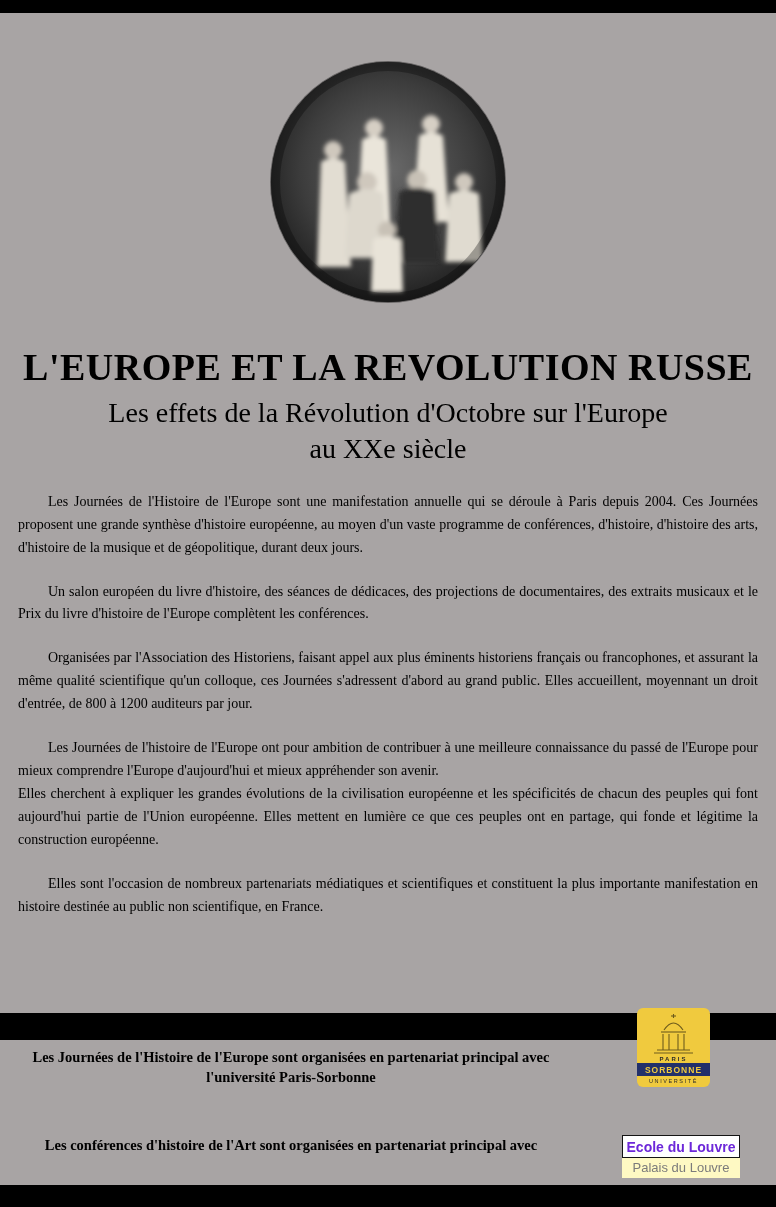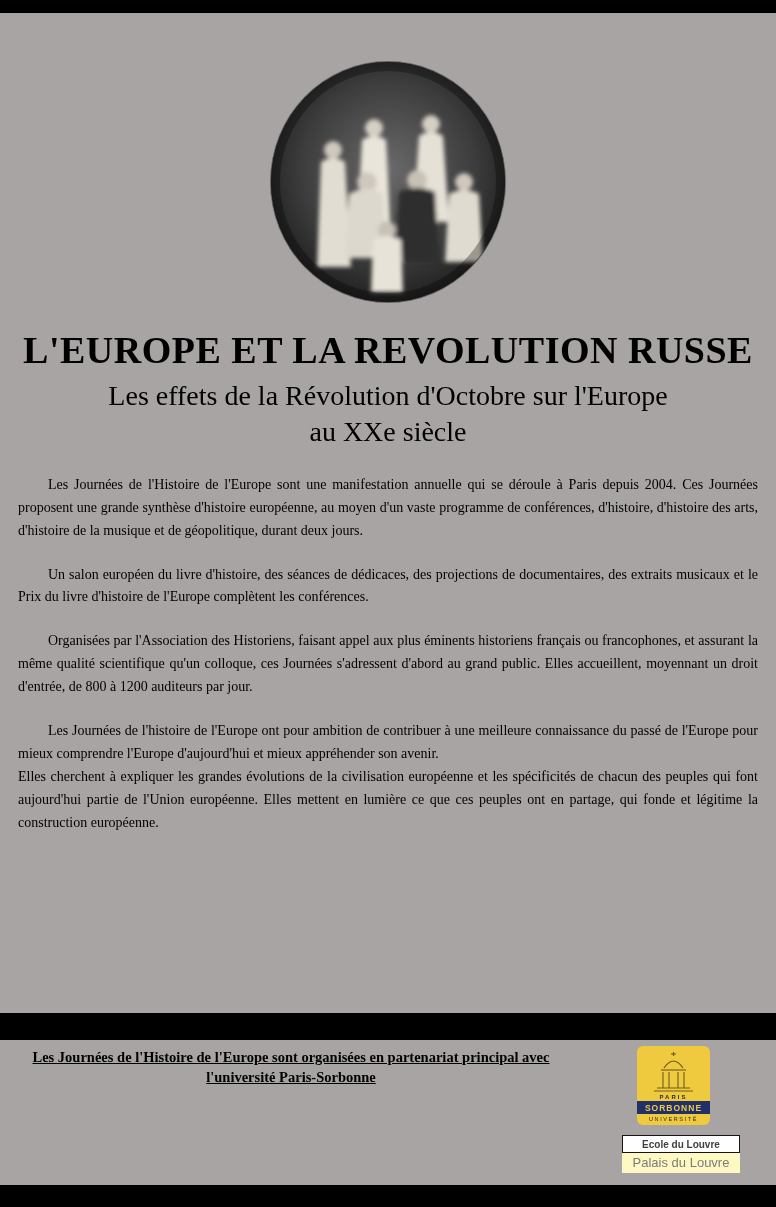--- a/index.html
+++ b/index.html
@@ -23,21 +23,21 @@
   .photo {
     width:234px; height:240px;
     margin:62px auto 0;
     border-radius:50%;
     overflow:hidden;
     background:#1a1a1a;
     box-shadow:0 0 0 1px rgba(0,0,0,.4);
   }
 
   .title {
-    margin-top:26px;
+    margin-top:43px;
     text-align:center;
     font-size:38px;
     font-weight:700;
     letter-spacing:.5px;
     white-space:nowrap;
   }
 
   .subtitle {
     margin-top:6px;
     text-align:center;
@@ -54,46 +54,45 @@
   .para.indent { text-indent:30px; }
   .para.gap { margin-top:21px; }
 
   .partner {
     position:absolute;
     left:8px; width:566px;
     text-align:center;
     font-weight:700;
     font-size:14.5px;
     line-height:1.4;
-    text-decoration:underline;
   }
   .partner.p1 { top:1047px; }
   .partner.p2 { top:1135px; }
 
   .sorbonne-logo {
     position:absolute;
-    top:1046px; left:637px;
+    top:1008px; left:637px;
     width:73px; height:79px;
     z-index:2;
   }
 
   .louvre-logo {
     position:absolute;
     top:1135px; left:622px;
     width:118px;
     text-align:center;
     font-family:"Liberation Sans","DejaVu Sans",sans-serif;
     z-index:2;
   }
   .louvre-top {
     background:#ffffff;
     border:1px solid #141414;
-    color:#404040;
+    color:#6d28d9;
     font-weight:700;
-    font-size:10px;
+    font-size:14px;
     padding:3px 0 2px;
   }
   .louvre-bottom {
     background:#fef9c3;
     color:#7b7b7b;
     font-size:13px;
     padding:2px 0 3px;
   }
 </style>
 </head>
@@ -152,20 +151,21 @@
     <div>Les effets de la Révolution d'Octobre sur l'Europe</div>
     <div>au XXe siècle</div>
   </div>
 
   <div class="body-text">
     <p class="para indent">Les Journées de l'Histoire de l'Europe sont une manifestation annuelle qui se déroule à Paris depuis 2004. Ces Journées proposent une grande synthèse d'histoire européenne, au moyen d'un vaste programme de conférences, d'histoire, d'histoire des arts, d'histoire de la musique et de géopolitique, durant deux jours.</p>
     <p class="para indent gap">Un salon européen du livre d'histoire, des séances de dédicaces, des projections de documentaires, des extraits musicaux et le Prix du livre d'histoire de l'Europe complètent les conférences.</p>
     <p class="para indent gap">Organisées par l'Association des Historiens, faisant appel aux plus éminents historiens français ou francophones, et assurant la même qualité scientifique qu'un colloque, ces Journées s'adressent d'abord au grand public. Elles accueillent, moyennant un droit d'entrée, de 800 à 1200 auditeurs par jour.</p>
     <p class="para indent gap">Les Journées de l'histoire de l'Europe ont pour ambition de contribuer à une meilleure connaissance du passé de l'Europe pour mieux comprendre l'Europe d'aujourd'hui et mieux appréhender son avenir.</p>
     <p class="para">Elles cherchent à expliquer les grandes évolutions de la civilisation européenne et les spécificités de chacun des peuples qui font aujourd'hui partie de l'Union européenne.  Elles mettent en lumière ce que ces peuples ont en partage, qui fonde et légitime la construction européenne.</p>
+    <p class="para indent gap">Elles sont l'occasion de nombreux partenariats médiatiques et scientifiques et constituent la plus importante manifestation en histoire destinée au public non scientifique, en France.</p>
   </div>
 
   <div class="bar separator"></div>
 
   <div class="partner p1">
     <div>Les Journées de l'Histoire de l'Europe sont  organisées en partenariat principal avec</div>
     <div>l'université Paris-Sorbonne</div>
   </div>
 
   <div class="sorbonne-logo">
@@ -185,20 +185,21 @@
         <line x1="17" y1="45" x2="56" y2="45"></line>
       </g>
       <text x="36.5" y="52.5" text-anchor="middle" font-family="Liberation Sans, sans-serif" font-size="6" font-weight="bold" letter-spacing="2" fill="#2a2a2a">PARIS</text>
       <rect x="0" y="55" width="73" height="13" fill="#22306a"></rect>
       <text x="36.5" y="64.8" text-anchor="middle" font-family="Liberation Sans, sans-serif" font-size="8.5" font-weight="bold" letter-spacing="1" fill="#f0ca3e">SORBONNE</text>
       <text x="36.5" y="75" text-anchor="middle" font-family="Liberation Sans, sans-serif" font-size="5.5" letter-spacing="1.6" fill="#2a2a2a">UNIVERSITÉ</text>
     </svg>
   </div>
 
   <div class="partner p2">
+    <div>Les conférences d'histoire de l'Art sont  organisées en partenariat principal avec</div>
   </div>
 
   <div class="louvre-logo">
     <div class="louvre-top">Ecole du Louvre</div>
     <div class="louvre-bottom">Palais du Louvre</div>
   </div>
 
   <div class="bar bottom"></div>
 
 </div>

